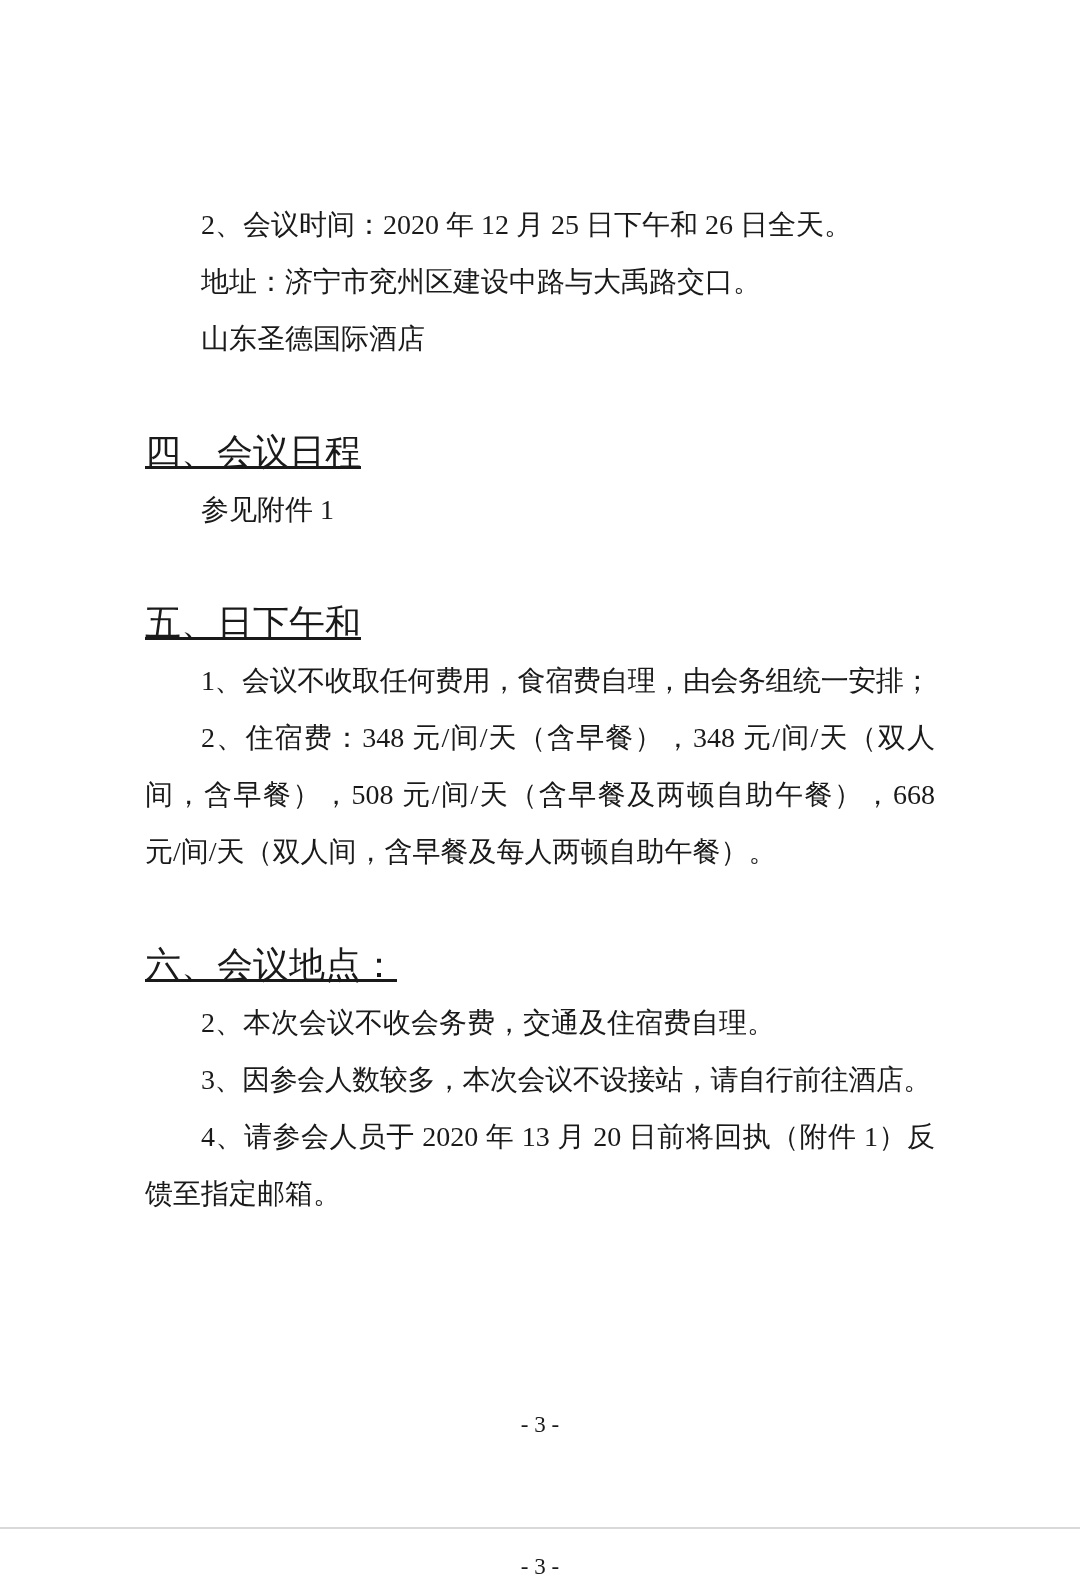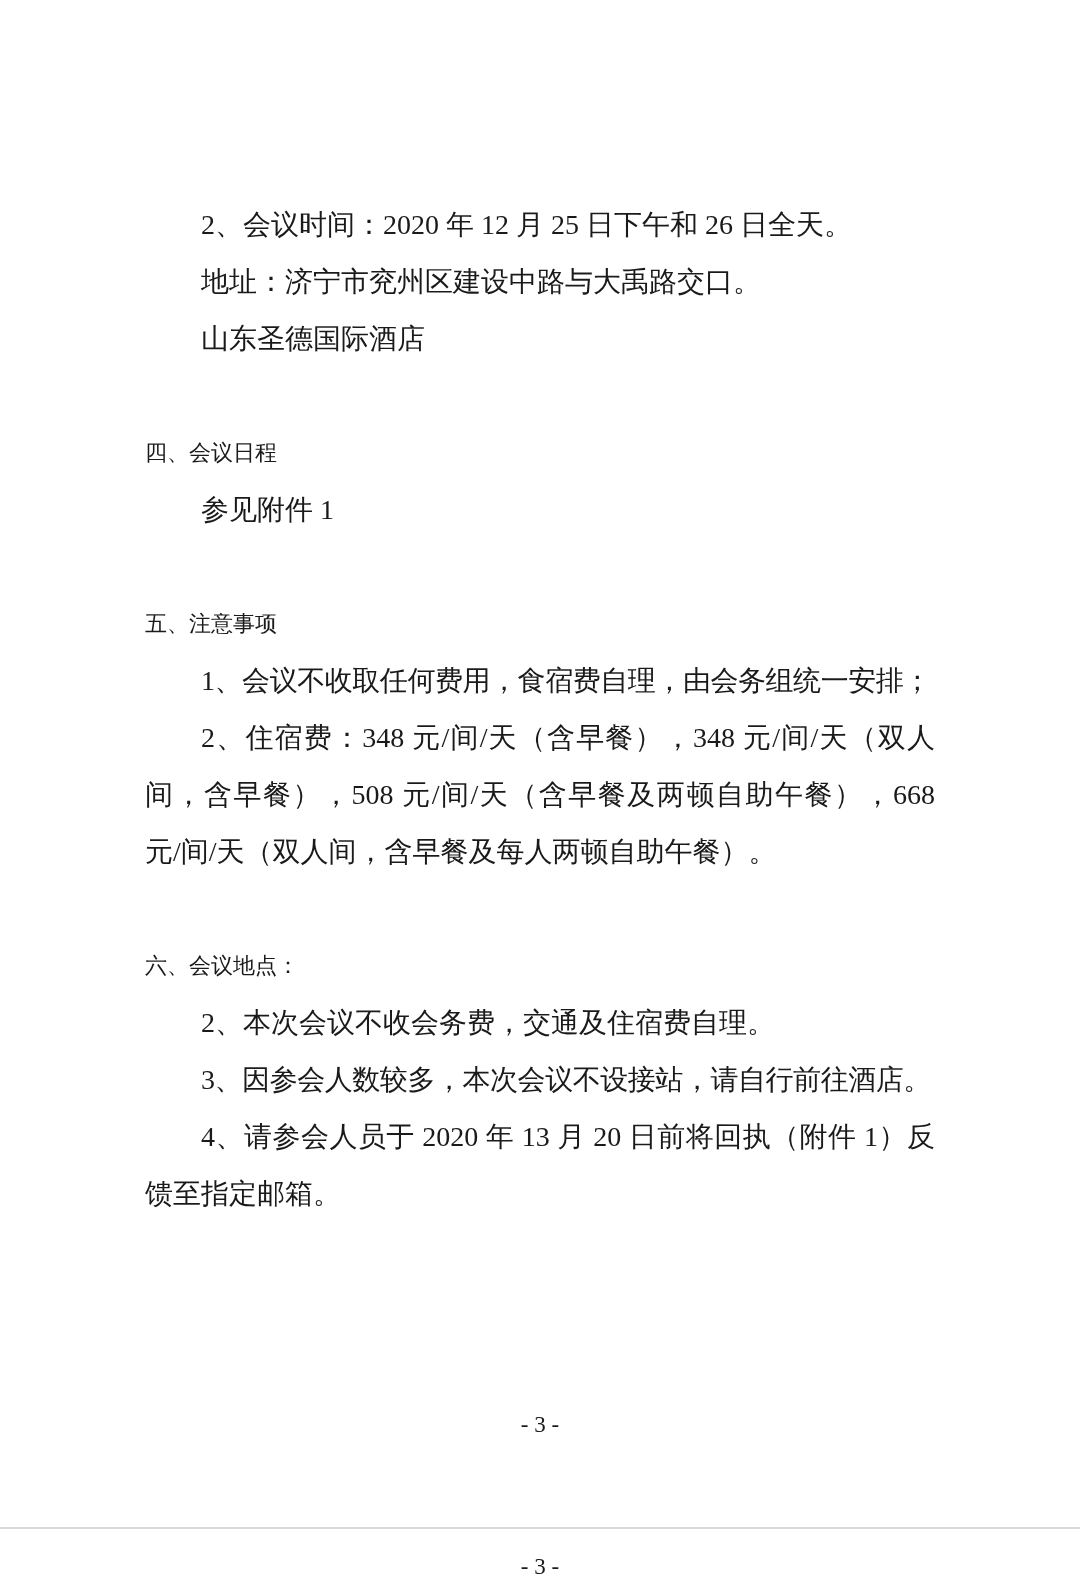--- a/index.html
+++ b/index.html
@@ -20,21 +20,21 @@
     top: 196px;
     left: 145px;
     width: 790px;
     font-size: 28px;
     line-height: 57px;
     text-align: justify;
   }
   .section { margin: 0 0 57px 0; }
   .section:last-child { margin-bottom: 0; }
   .para { text-indent: 56px; margin: 0; }
-  .heading { text-indent: 0; margin: 0; font-weight: normal; font-size: 22px; }
+  .heading { text-indent: 0; margin: 0; font-weight: normal; font-size: 36px; text-decoration: underline; }
   .tight { letter-spacing: -0.45px; }
   .page-footer {
     position: absolute;
     top: 1410px;
     left: 0;
     width: 1080px;
     text-align: center;
     font-size: 23px;
     line-height: 30px;
   }
@@ -66,21 +66,21 @@
     <p class="para">地址：济宁市兖州区建设中路与大禹路交口。</p>
     <p class="para">山东圣德国际酒店</p>
   </div>
 
   <div class="section">
     <p class="heading">四、会议日程</p>
     <p class="para">参见附件 1</p>
   </div>
 
   <div class="section">
-    <p class="heading">五、注意事项</p>
+    <p class="heading">五、日下午和</p>
     <p class="para tight">1、会议不收取任何费用，食宿费自理，由会务组统一安排；</p>
     <p class="para">2、住宿费：348 元/间/天（含早餐），348 元/间/天（双人间，含早餐），508 元/间/天（含早餐及两顿自助午餐），668 元/间/天（双人间，含早餐及每人两顿自助午餐）。</p>
   </div>
 
   <div class="section">
     <p class="heading">六、会议地点：</p>
     <p class="para">2、本次会议不收会务费，交通及住宿费自理。</p>
     <p class="para tight">3、因参会人数较多，本次会议不设接站，请自行前往酒店。</p>
     <p class="para">4、请参会人员于 2020 年 13 月 20 日前将回执（附件 1）反馈至指定邮箱。</p>
   </div>

